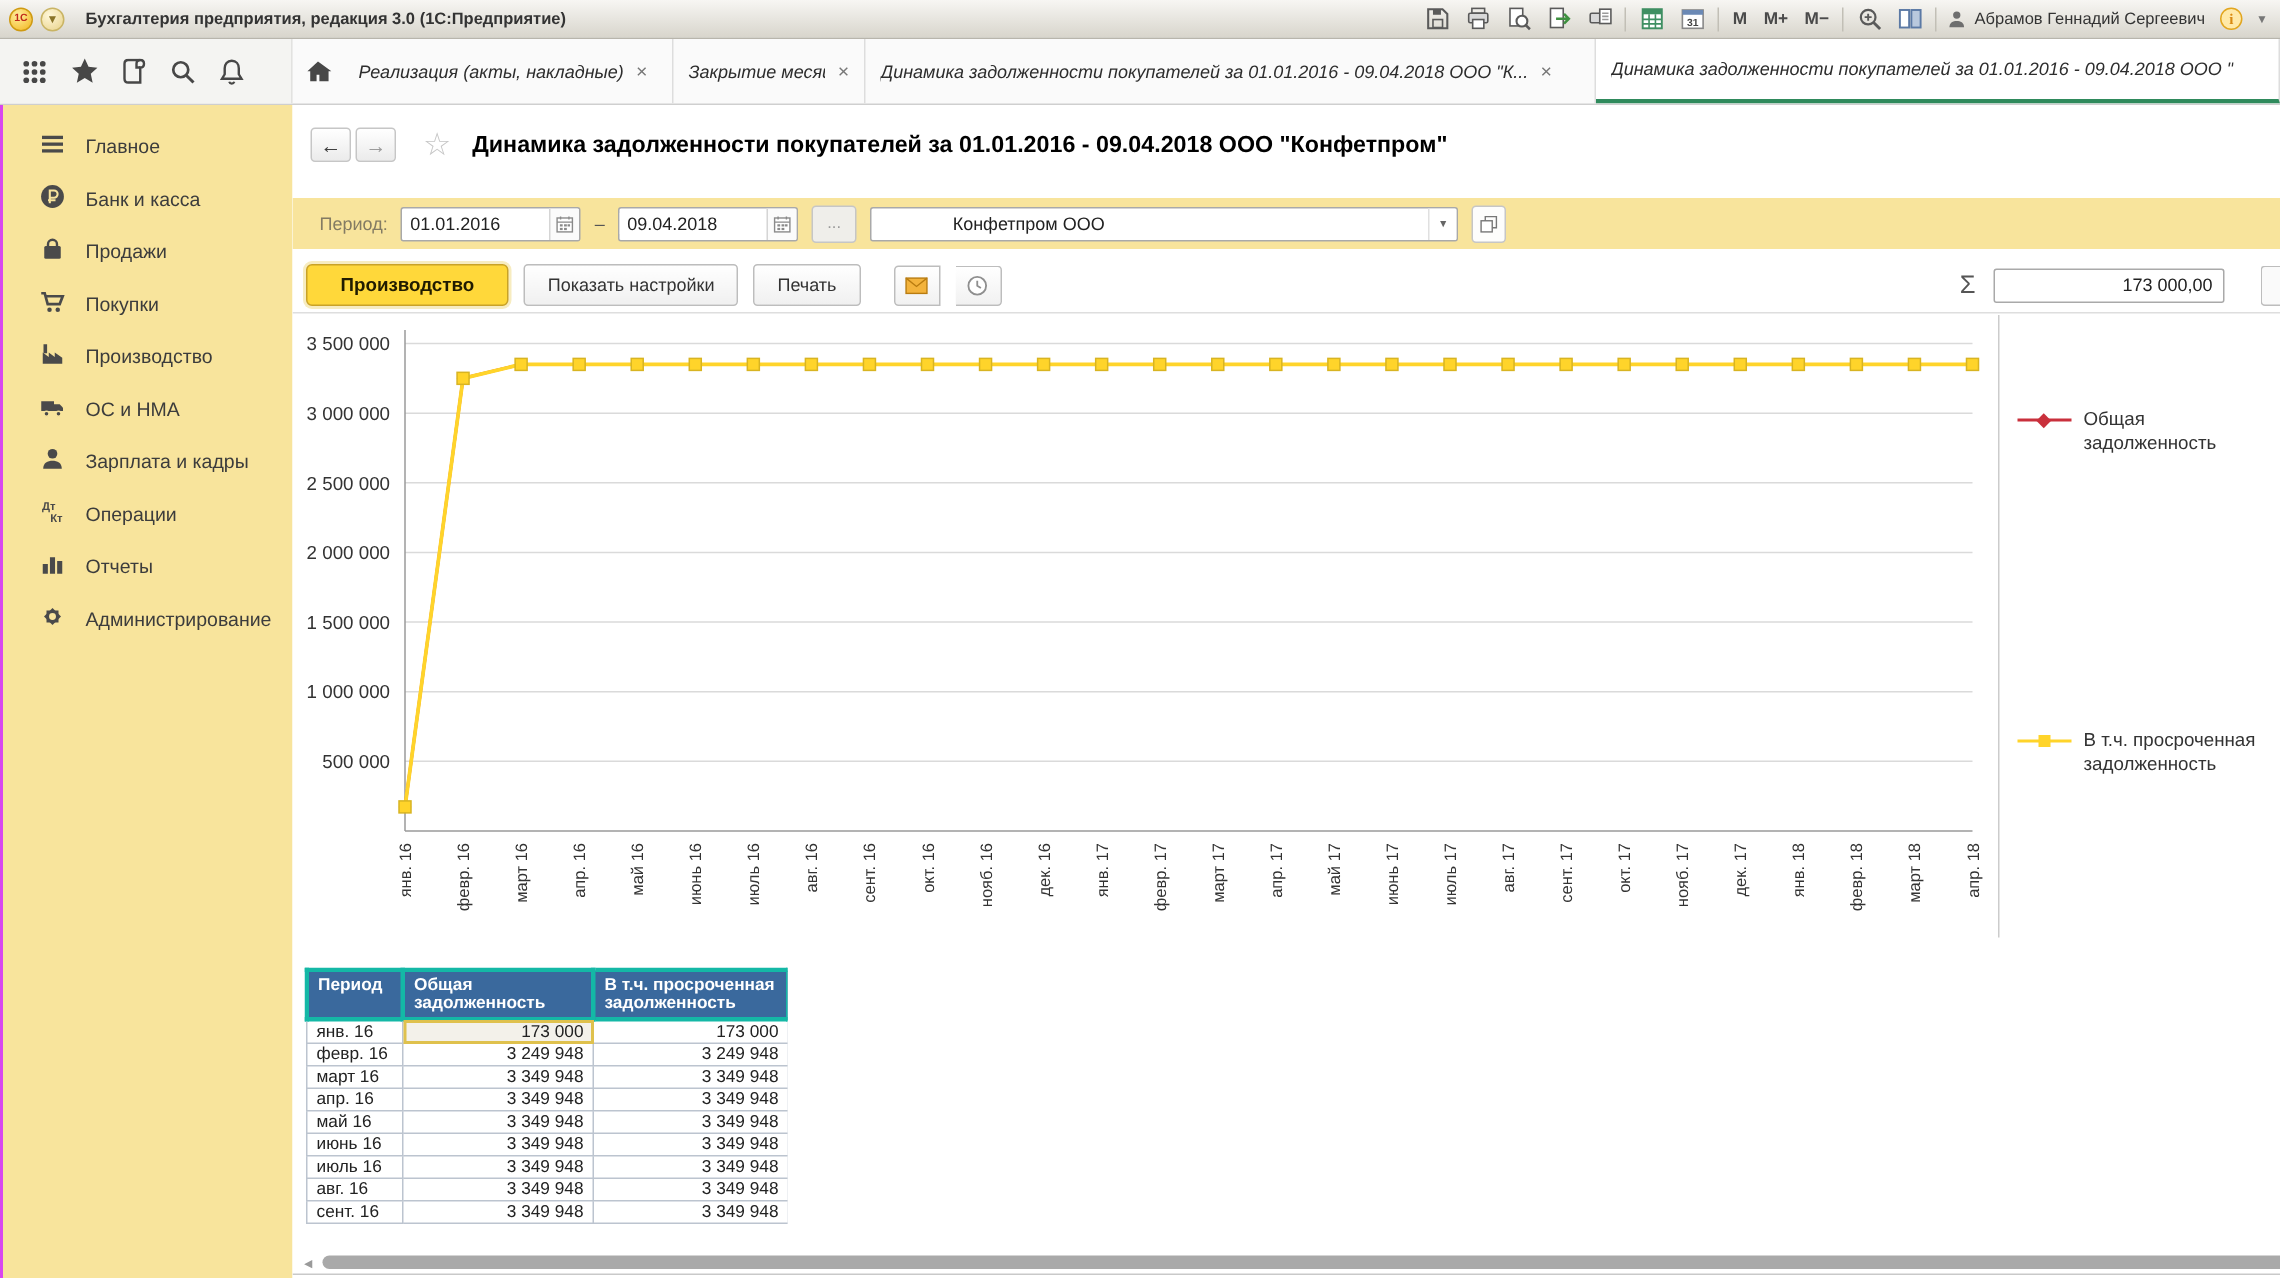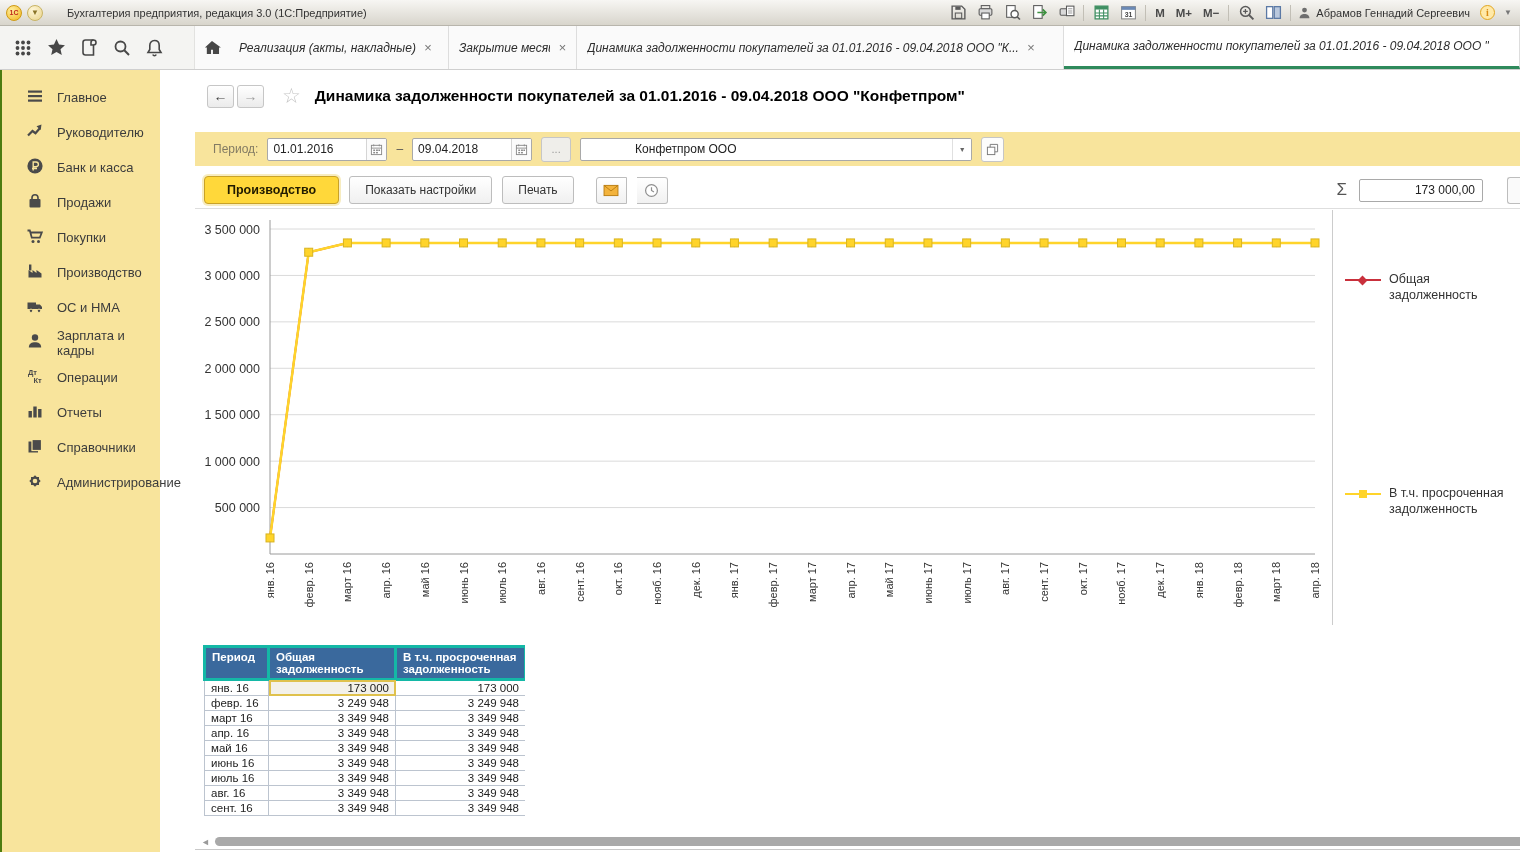--- a/index.html
+++ b/index.html
@@ -12,43 +12,43 @@
     background:linear-gradient(#f7f6f3,#d8d5cc); border-bottom:1px solid #b8b5ac;
     display:flex; align-items:center; font-size:11px; color:#333; padding-left:6px; }
   .logo-badge { width:16px; height:16px; border-radius:50%;
     background:radial-gradient(circle at 35% 30%, #ffef9e, #f2b51c);
     border:1px solid #cf9a12; color:#c02a1a; font-size:7px; font-weight:bold;
     display:flex; align-items:center; justify-content:center; }
   .logo-drop { width:16px; height:16px; border-radius:50%; margin-left:5px;
     background:radial-gradient(circle at 35% 30%, #fff7d8, #e8d28a);
     border:1px solid #c9b464; color:#8a7428; font-size:8px;
     display:flex; align-items:center; justify-content:center; }
-  .win-title { margin-left:24px; }
+  .win-title { margin-left:14px;font-weight:bold; }
   .titlebar-right { margin-left:auto; display:flex; align-items:center; gap:7px; padding-right:8px; }
   .tb-icon { width:20px; height:18px; display:flex; align-items:center; justify-content:center; }
   .tb-sep { width:1px; height:16px; background:#c2bfb6; }
   .mem-btn { font-size:11.5px; font-weight:bold; color:#4a4a4a; padding:0 2px; }
   .tb-user { display:flex; align-items:center; gap:5px; font-size:11px; color:#333; }
 
   
   .tabbar { position:absolute; top:26px; left:0; right:0; height:44px;
     background:#fafafa; border-bottom:1px solid #cfcfcf; display:flex; }
   .quick { width:195px; min-width:195px; display:flex; align-items:center; gap:15px;
     padding-left:14px; background:#f4f4f2; border-right:1px solid #e2e2e0; }
   .home-btn { width:34px; display:flex; align-items:center; justify-content:center; }
   .tabs { flex:1; display:flex; overflow:hidden;font-style:italic; }
   .tab { display:flex; align-items:center; padding:0 10px; border-right:1px solid #ddd;
     font-size:12px; color:#2d2d2d; white-space:nowrap; overflow:hidden; cursor:pointer; }
   .tab .tab-label { overflow:hidden; }
   .tab .close { margin-left:8px; color:#777; font-size:13px; flex:none; }
   .tab.active { background:#fff; border-bottom:3px solid #2f8a5c; }
 
   
-  .sidebar { position:absolute; top:70px; left:0; width:160px; bottom:0;
-    background:#f8e49c; border-left:2px solid #4d7c0f; padding-top:10px; }
+  .sidebar { position:absolute; top:70px; left:0; width:195px; bottom:0;
+    background:#f8e49c; border-left:2px solid #d946ef; padding-top:10px; }
   .side-item { display:flex; align-items:center; gap:13px; padding:8px 0 8px 24px;
     font-size:13px; color:#3c3c3c; cursor:pointer; height:35px; }
   .side-item svg { flex:none; }
 
   
   .main { position:absolute; left:195px; top:70px; right:0; bottom:0; background:#fff; overflow:hidden; }
 
   .navrow { position:absolute; top:14px; left:12px; display:flex; align-items:center; }
   .nav-btn { width:27px; height:23px; border:1px solid #c6c6c6; border-radius:3px;
     background:linear-gradient(#ffffff,#ebebeb); display:flex; align-items:center;
@@ -84,21 +84,21 @@
     box-shadow:0 0 0 2px #f7ecc0; font-family:inherit; }
   .btn { background:linear-gradient(#ffffff,#f0f0f0); border:1px solid #bdbdbd; border-radius:3px;
     font-size:12px; padding:6px 15px; color:#333; cursor:pointer; font-family:inherit; }
   .icon-btn { width:31px; height:27px; border:1px solid #bdbdbd;
     background:linear-gradient(#ffffff,#f1f1f1); display:flex; align-items:center;
     justify-content:center; cursor:pointer; }
   .icon-btn.first { border-radius:3px 0 0 3px; margin-left:12px; }
   .icon-btn.last { border-radius:0 3px 3px 0; border-left:none; }
   .sum-area { margin-left:auto; display:flex; align-items:center; gap:12px; }
   .sigma { font-size:17px; color:#555; }
-  .sum-input { width:124px; height:23px; border:1px solid #a9a9a9; border-radius:2px;
+  .sum-input { width:154px; height:23px; border:1px solid #a9a9a9; border-radius:2px;
     text-align:right; font-size:12px; padding:0 7px; font-family:inherit; color:#222; }
   .sliver { width:13px; height:27px; border:1px solid #bdbdbd; border-right:none;
     border-radius:3px 0 0 3px; background:#fafafa; margin-left:12px; }
 
   #chart { position:absolute; left:0; top:140px; }
   .legend { position:absolute; top:140px; left:1137px; right:0; height:415px;
     border-left:1px solid #cccccc; }
   .leg-entry { position:absolute; left:12px; display:flex; align-items:flex-start;
     gap:8px; font-size:12.5px; color:#333; }
   .leg-entry .leg-line { width:36px; height:2px; margin-top:7px; position:relative; flex:none; }
@@ -280,27 +280,20 @@
         <div class="side-item">
           <span><svg width="18" height="18" viewBox="0 0 18 18">
               <rect x="2" y="3.5" width="14" height="2.2" fill="#4a4a4a"></rect>
               <rect x="2" y="8" width="14" height="2.2" fill="#4a4a4a"></rect>
               <rect x="2" y="12.5" width="14" height="2.2" fill="#4a4a4a"></rect>
             </svg></span>
           <span>Главное</span>
         </div>
         <div class="side-item">
           <span><svg width="18" height="18" viewBox="0 0 18 18">
-              <path d="M2 13.5l4.5-4.5 3 2.2L14 6" fill="none" stroke="#4a4a4a" stroke-width="2.2"></path>
-              <path d="M15.5 2.5l-.8 5.5-4.2-3.8z" fill="#4a4a4a"></path>
-            </svg></span>
-          <span>Руководителю</span>
-        </div>
-        <div class="side-item">
-          <span><svg width="18" height="18" viewBox="0 0 18 18">
               <circle cx="9" cy="9" r="7.6" fill="#4a4a4a"></circle>
               <path d="M7.2 13.5V5h2.8a2.4 2.4 0 010 4.8H7.2M6 11.5h5" fill="none" stroke="#f8e49c" stroke-width="1.4"></path>
             </svg></span>
           <span>Банк и касса</span>
         </div>
         <div class="side-item">
           <span><svg width="18" height="18" viewBox="0 0 18 18">
               <path d="M6 7V5.8a3 3 0 016 0V7" fill="none" stroke="#4a4a4a" stroke-width="1.6"></path>
               <rect x="3.5" y="7" width="11" height="8.5" rx="1" fill="#4a4a4a"></rect>
             </svg></span>
@@ -344,27 +337,20 @@
             </svg></span>
           <span>Операции</span>
         </div>
         <div class="side-item">
           <span><svg width="18" height="18" viewBox="0 0 18 18">
               <rect x="2.5" y="9" width="3.4" height="6.5" fill="#4a4a4a"></rect>
               <rect x="7.3" y="4.5" width="3.4" height="11" fill="#4a4a4a"></rect>
               <rect x="12.1" y="7" width="3.4" height="8.5" fill="#4a4a4a"></rect>
             </svg></span>
           <span>Отчеты</span>
-        </div>
-        <div class="side-item">
-          <span><svg width="18" height="18" viewBox="0 0 18 18">
-              <rect x="2.5" y="4.5" width="9.5" height="11" fill="#4a4a4a"></rect>
-              <rect x="6" y="2.5" width="9.5" height="11" fill="#4a4a4a" stroke="#f8e49c" stroke-width="1.2"></rect>
-            </svg></span>
-          <span>Справочники</span>
         </div>
         <div class="side-item">
           <span><svg width="18" height="18" viewBox="0 0 18 18">
               <rect x="5" y="5" width="8" height="8" fill="#4a4a4a" transform="rotate(45 9 9)"></rect>
               <rect x="5" y="5" width="8" height="8" fill="#4a4a4a"></rect>
               <circle cx="9" cy="9" r="2.3" fill="#f8e49c"></circle>
             </svg></span>
           <span>Администрирование</span>
         </div>
       </div>

